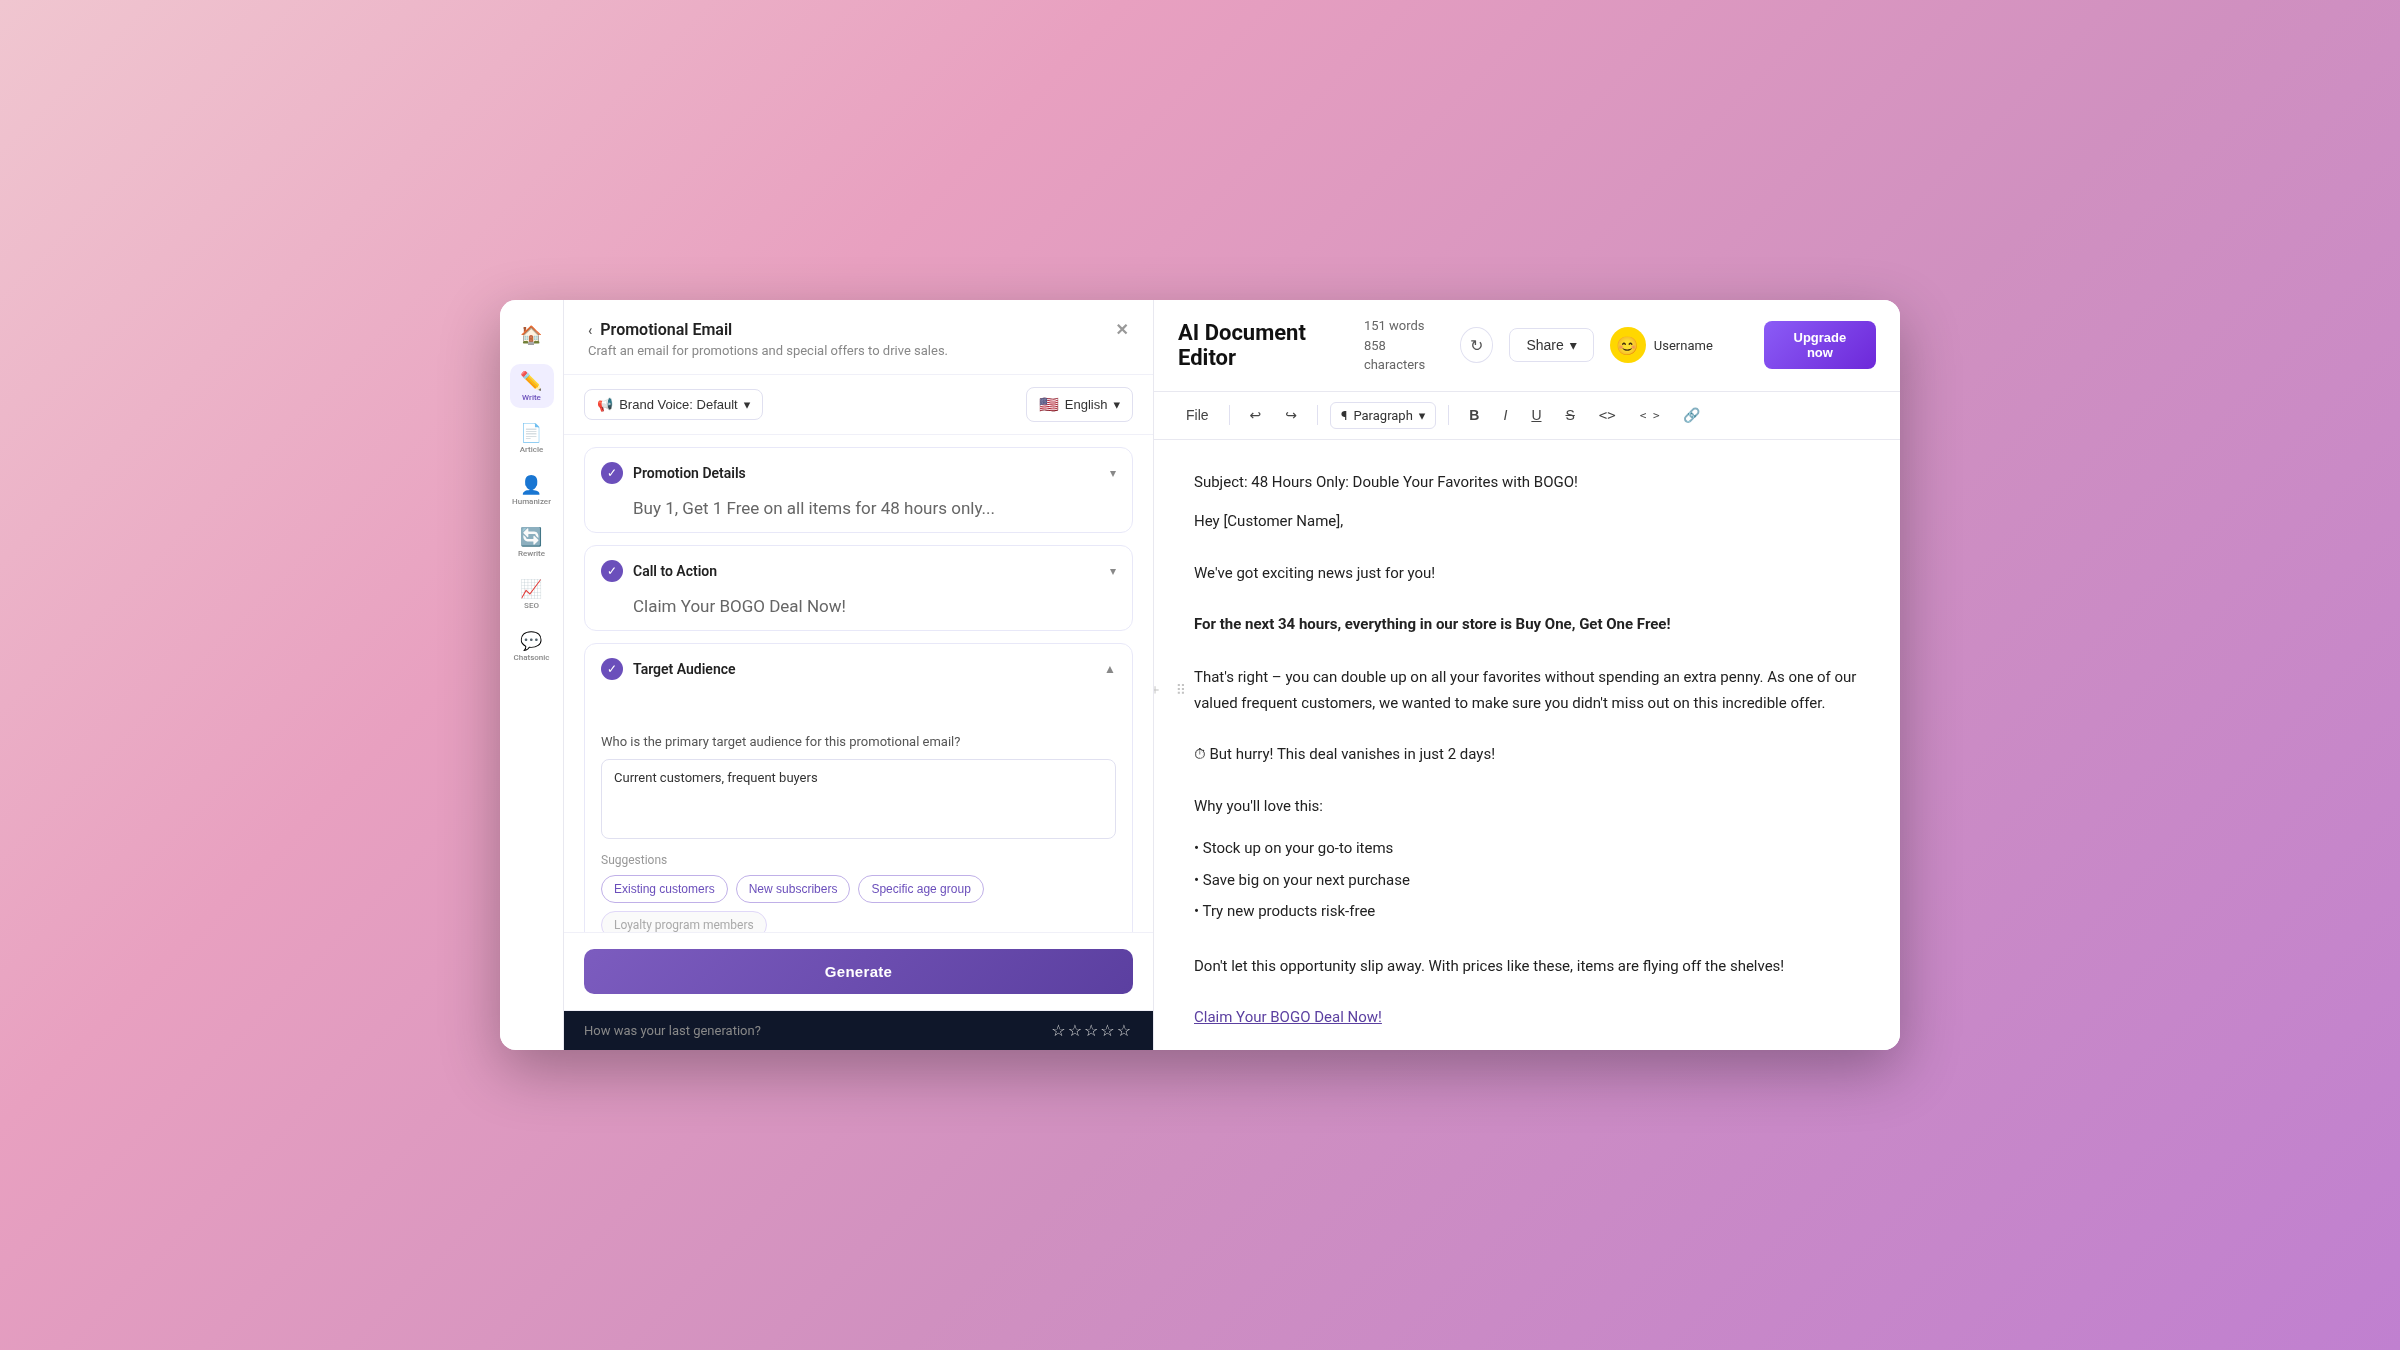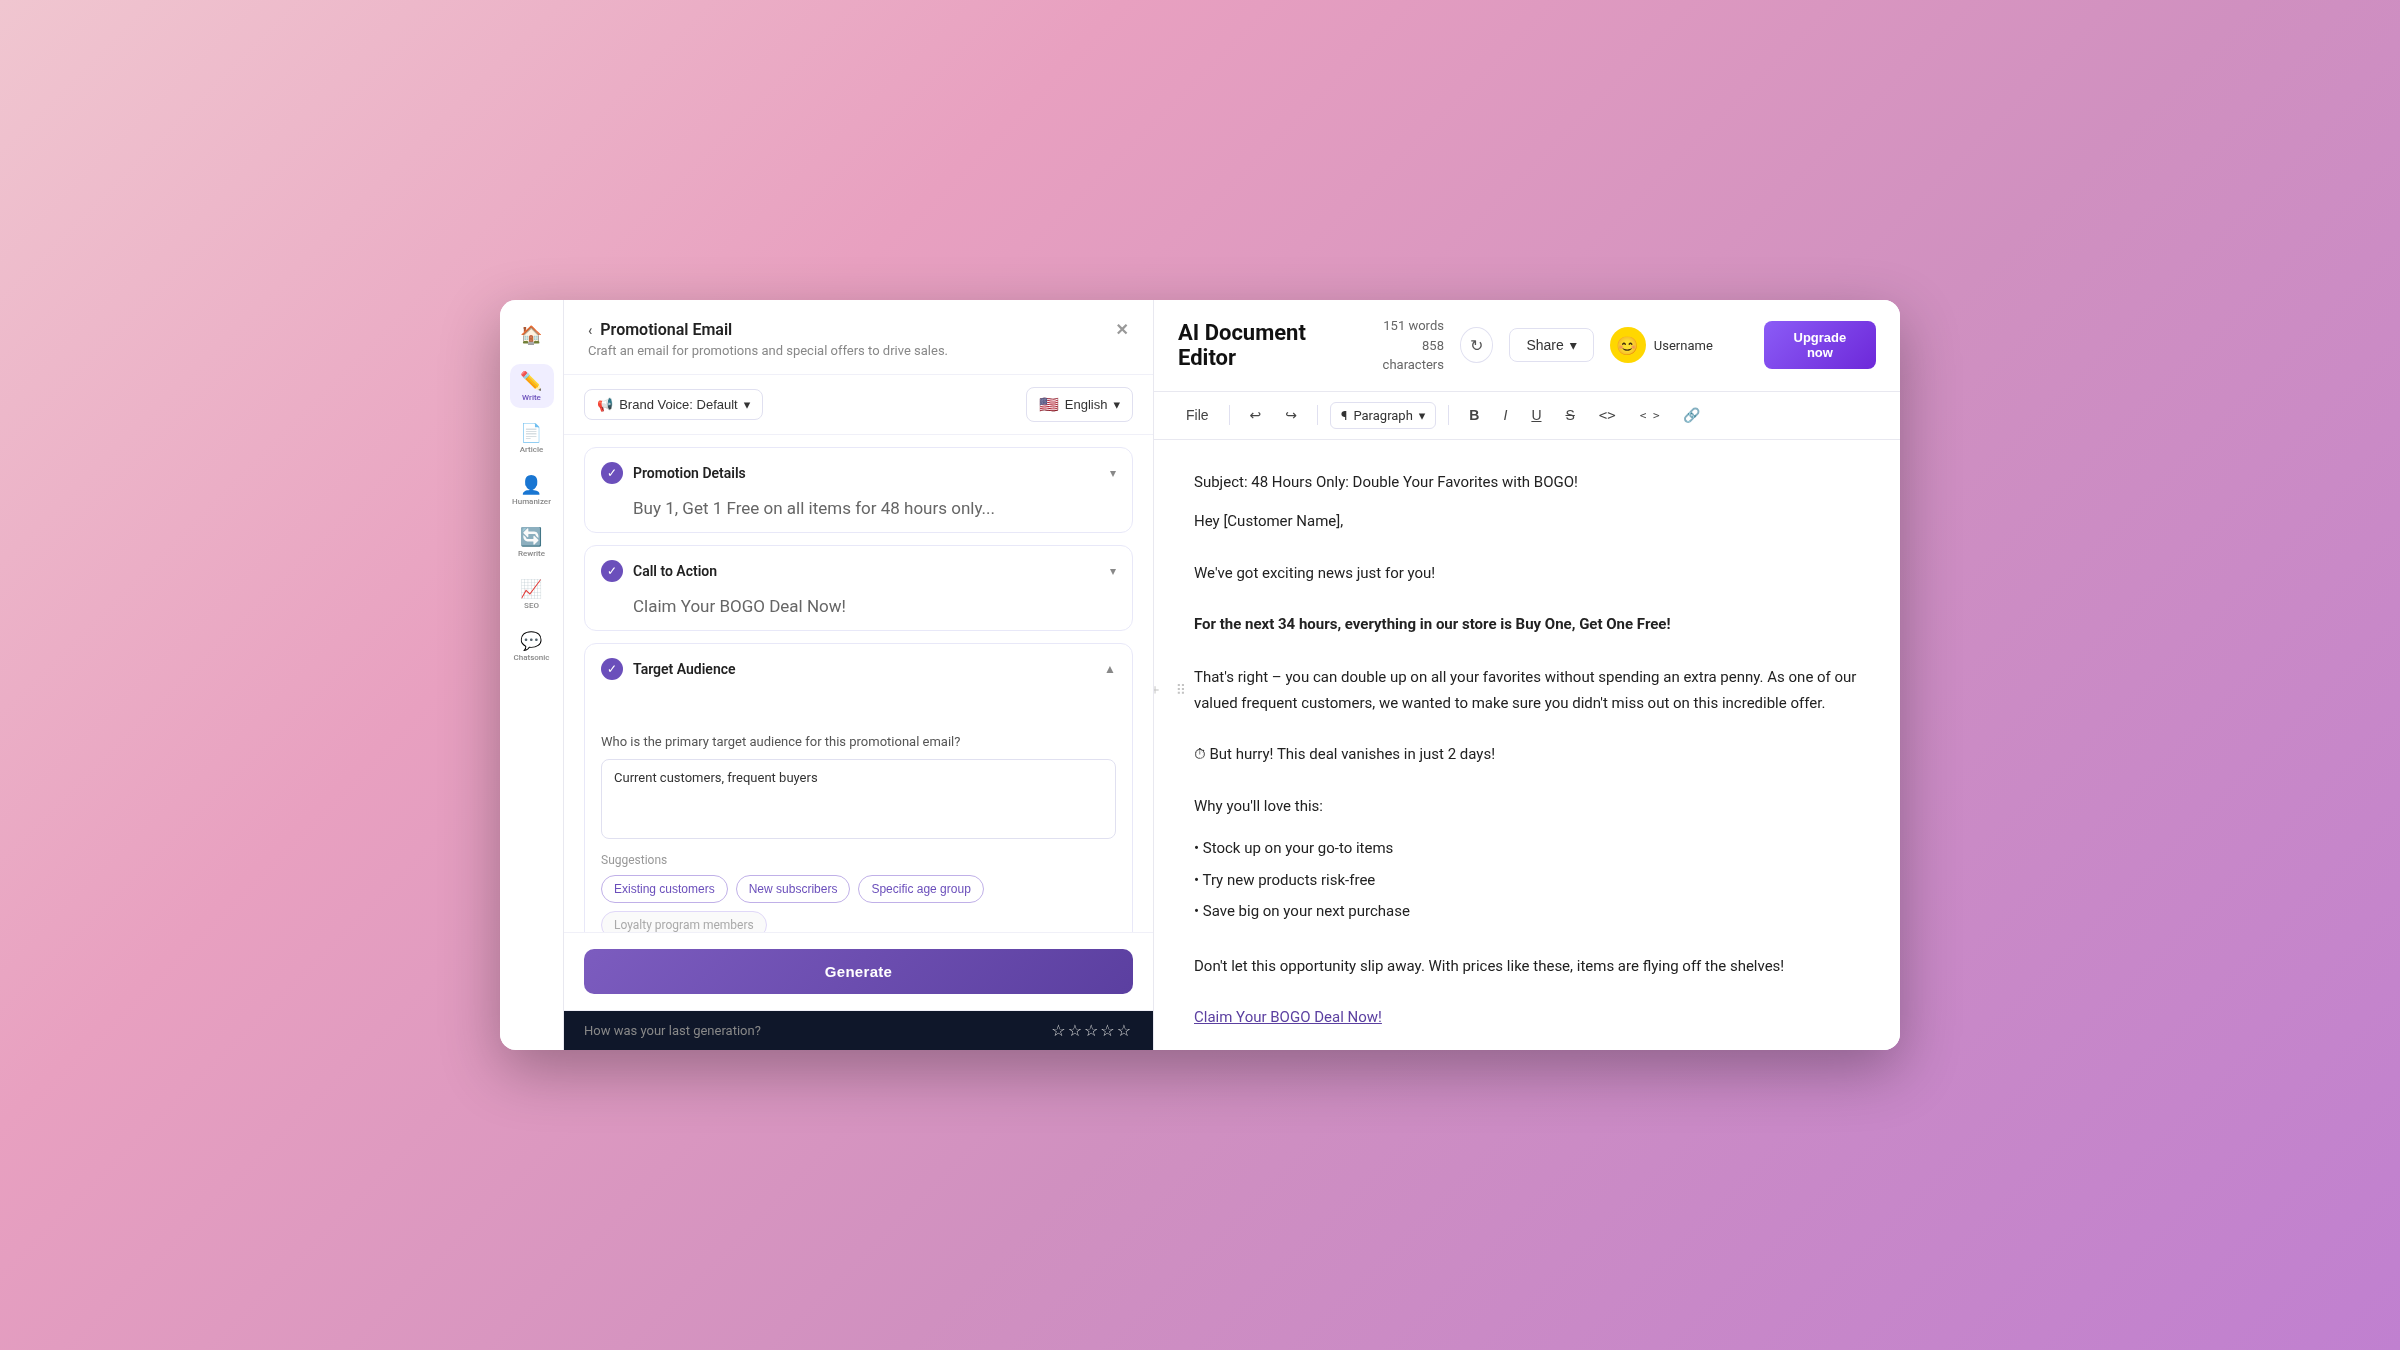--- a/index.html
+++ b/index.html
@@ -248,21 +248,21 @@
       justify-content: space-between;
       padding: 16px 24px;
       border-bottom: 1px solid #e8e8f0;
     }
     .editor-title { font-size: 22px; font-weight: 700; color: #111; }
     .editor-header-right {
       display: flex;
       align-items: center;
       gap: 16px;
     }
-    .word-count { text-align: right; color: #666; font-size: 13px; line-height: 1.5; }
+    .word-count { color: #666; font-size: 13px; line-height: 1.5; }
     .refresh-btn {
       width: 36px;
       height: 36px;
       border-radius: 50%;
       border: 1px solid #e0e0f0;
       background: #fff;
       cursor: pointer;
       display: flex;
       align-items: center;
       justify-content: center;
@@ -569,22 +569,22 @@
       </div>
       <div class="spacer-line"></div>
       <div class="doc-line">
         <span>⏱</span>
         <span> But hurry! This deal vanishes in just 2 days!</span>
       </div>
       <div class="spacer-line"></div>
       <div class="doc-line">Why you'll love this:</div>
       <ul class="doc-list">
         <li>Stock up on your go-to items</li>
+        <li>Save big on your next purchase</li>
         <li>Try new products risk-free</li>
-        <li>Save big on your next purchase</li>
       </ul>
       <div class="spacer-line"></div>
       <div class="doc-line">Don't let this opportunity slip away. With prices like these, items are flying off the shelves!</div>
       <div class="spacer-line"></div>
       <div class="doc-line">
         <a class="doc-link" href="#">Claim Your BOGO Deal Now!</a>
       </div>
     </div>
   </div>
 

